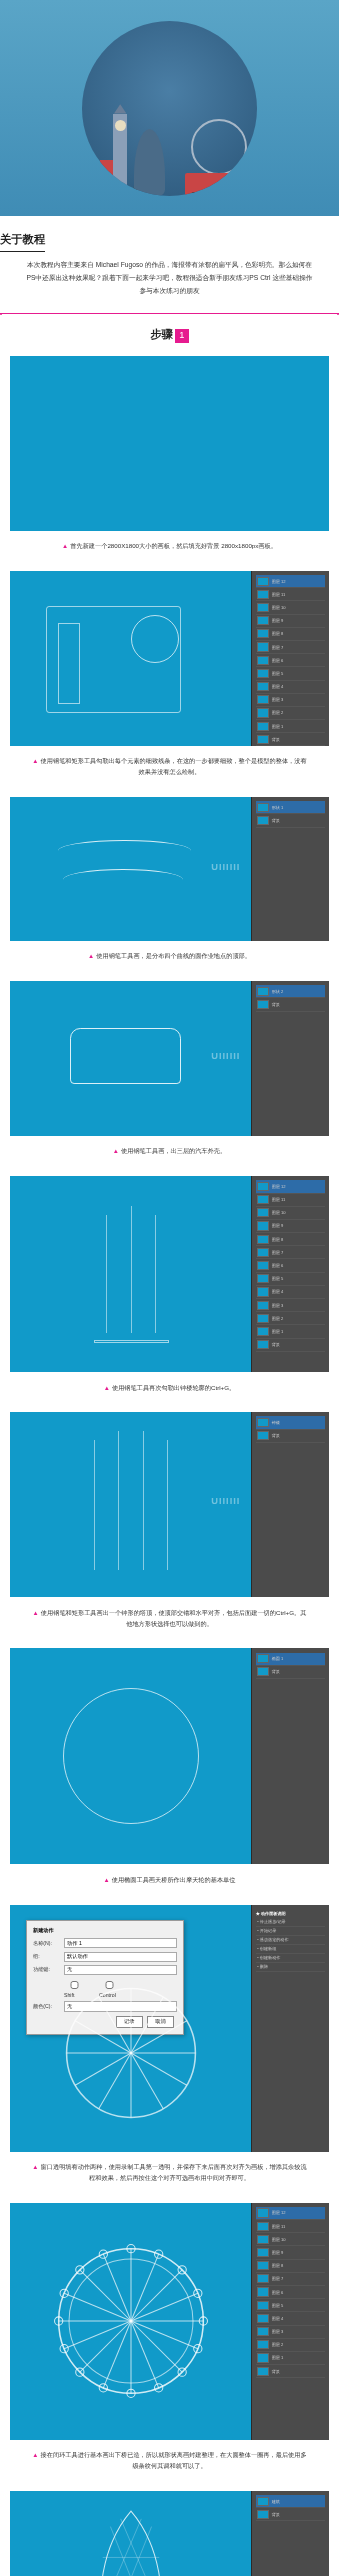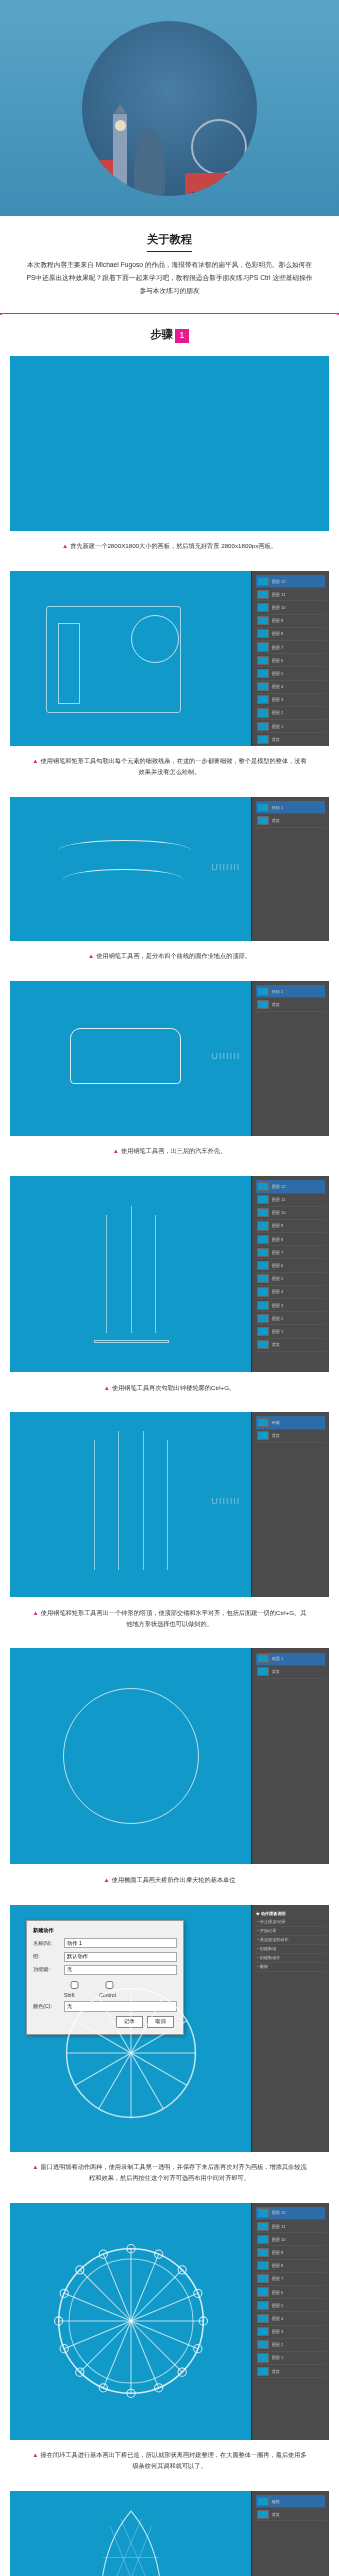--- a/index.html
+++ b/index.html
@@ -9,21 +9,21 @@
 .clock-tower{position:absolute;left:31px;bottom:0;width:14.4px;height:82px;background:#8b9fb8}
 .clock-tower::before{content:"";position:absolute;top:-9.3px;left:1px;width:12.4px;height:9.3px;background:#6a7e98;clip-path:polygon(50% 0,100% 100%,0 100%)}
 .clock-face{position:absolute;top:6.2px;left:1.5px;width:11.3px;height:11.3px;border-radius:50%;background:#e8ddc0}
 .gherkin{position:absolute;left:52px;bottom:0;width:31px;height:67px;background:#4a6b88;border-radius:50% 50% 20% 20%/70% 70% 10% 10%}
 .eye{position:absolute;right:10.3px;bottom:20.6px;width:52px;height:52px;border:2.6px solid #a8b8c8;border-radius:50%}
 .phone-box{position:absolute;left:18px;bottom:0;width:13.4px;height:36px;background:#c94545}
 .bus{position:absolute;right:26px;bottom:0;width:46px;height:23px;background:#c94545;border-radius:2.1px 2.1px 0 0}
 .bus::after{content:"";position:absolute;bottom:-3.1px;left:6.2px;width:6.2px;height:6.2px;background:#333;border-radius:50%;box-shadow:28px 0 #333}
 .tree{position:absolute;bottom:0;width:9.3px;height:20.6px;background:#3a5a6a;clip-path:polygon(50% 0,100% 100%,0 100%)}
 .t1{left:7.7px}.t2{left:49px;height:15.5px}
-.hdr{text-align:center;padding:15.5px 0 7.7px}
+.hdr{text-align:left;padding:15.5px 0 7.7px}
 .hdr h2{font-size:11.3px;color:#222;margin:0;padding-bottom:4.1px;border-bottom:1px solid #222;display:inline-block}
 .intro{font-size:6.7px;color:#333;line-height:1.9;padding:0 26px 15.5px;text-align:center}
 .bar{height:1.5px;background:#e61b8f;position:relative}
 .bar::before,.bar::after{content:"";position:absolute;width:2.1px;height:2.1px;background:#e61b8f;top:-0.3px;border-radius:50%}
 .bar::before{left:0}.bar::after{right:0}
 .steps-hdr{text-align:center;padding:13px 0}
 .steps-hdr h2{font-size:11.3px;color:#222;margin:0;display:inline-block}
 .steps-hdr .num{display:inline-block;background:#e61b8f;color:#fff;width:13.4px;height:13.4px;line-height:13.4px;font-size:9.3px;margin-left:2.1px}
 .step{padding:0 0 10.3px}
 .shot{background:#119ac9;margin:0 10.3px;position:relative;overflow:hidden}
@@ -39,21 +39,21 @@
 .shot.h10{height:175px}
 .shot.panels{display:flex}
 .canvas{flex:1;background:#119ac9;position:relative}
 .panel-r{width:77px;background:#4b4b4b;border-left:0.5px solid #2a2a2a}
 .layers{padding:4.1px;font-size:4.1px;color:#ccc}
 .layer-row{display:flex;align-items:center;padding:1.5px;border-bottom:0.5px solid #555}
 .layer-row .swatch{width:9.3px;height:7.2px;background:#119ac9;margin-right:3.1px;border:0.5px solid #666}
 .layer-row.sel{background:#2d6ca8}
 .caption{font-size:6.2px;color:#333;padding:9.3px 31px;line-height:1.8;text-align:center}
 .caption .tri{color:#e61b8f;margin-right:2.1px}
-.wm{position:absolute;right:10.3px;top:45%;color:rgba(255,255,255,0.4);font-size:9.3px;font-weight:normal;letter-spacing:1px}
+.wm{position:absolute;right:10.3px;top:45%;color:rgba(255,255,255,0.4);font-size:9.3px;font-weight:bold;letter-spacing:1px}
 .sketch-line{position:absolute;border:0.5px solid rgba(255,255,255,0.6)}
 .arc{position:absolute;border:1px solid rgba(255,255,255,0.7);border-radius:50%}
 .spike{position:absolute;background:rgba(255,255,255,0.5);width:1px}
 .spoke-wheel{position:absolute;left:50%;top:50%;transform:translate(-50%,-50%)}
 .dialog{position:absolute;left:15.5px;top:15.5px;width:144px;background:#f0f0f0;border:0.5px solid #999;font-size:5.2px;padding:6.2px;box-shadow:1px 1px 4.1px rgba(0,0,0,0.3)}
 .dialog .field{display:flex;align-items:center;margin:3.1px 0}
 .dialog .field label{width:31px;color:#333}
 .dialog .field input{flex:1;height:8.2px;border:0.5px solid #aaa;padding:0 2.1px;font-size:5.2px}
 .dialog .btn{display:inline-block;padding:1.5px 7.2px;background:#fff;border:0.5px solid #888;font-size:5.2px;margin-right:3.1px}
 .bridge-arc{position:absolute;border-top:1.5px solid rgba(255,255,255,0.85);border-radius:50% 50% 0 0;height:20.6px}

